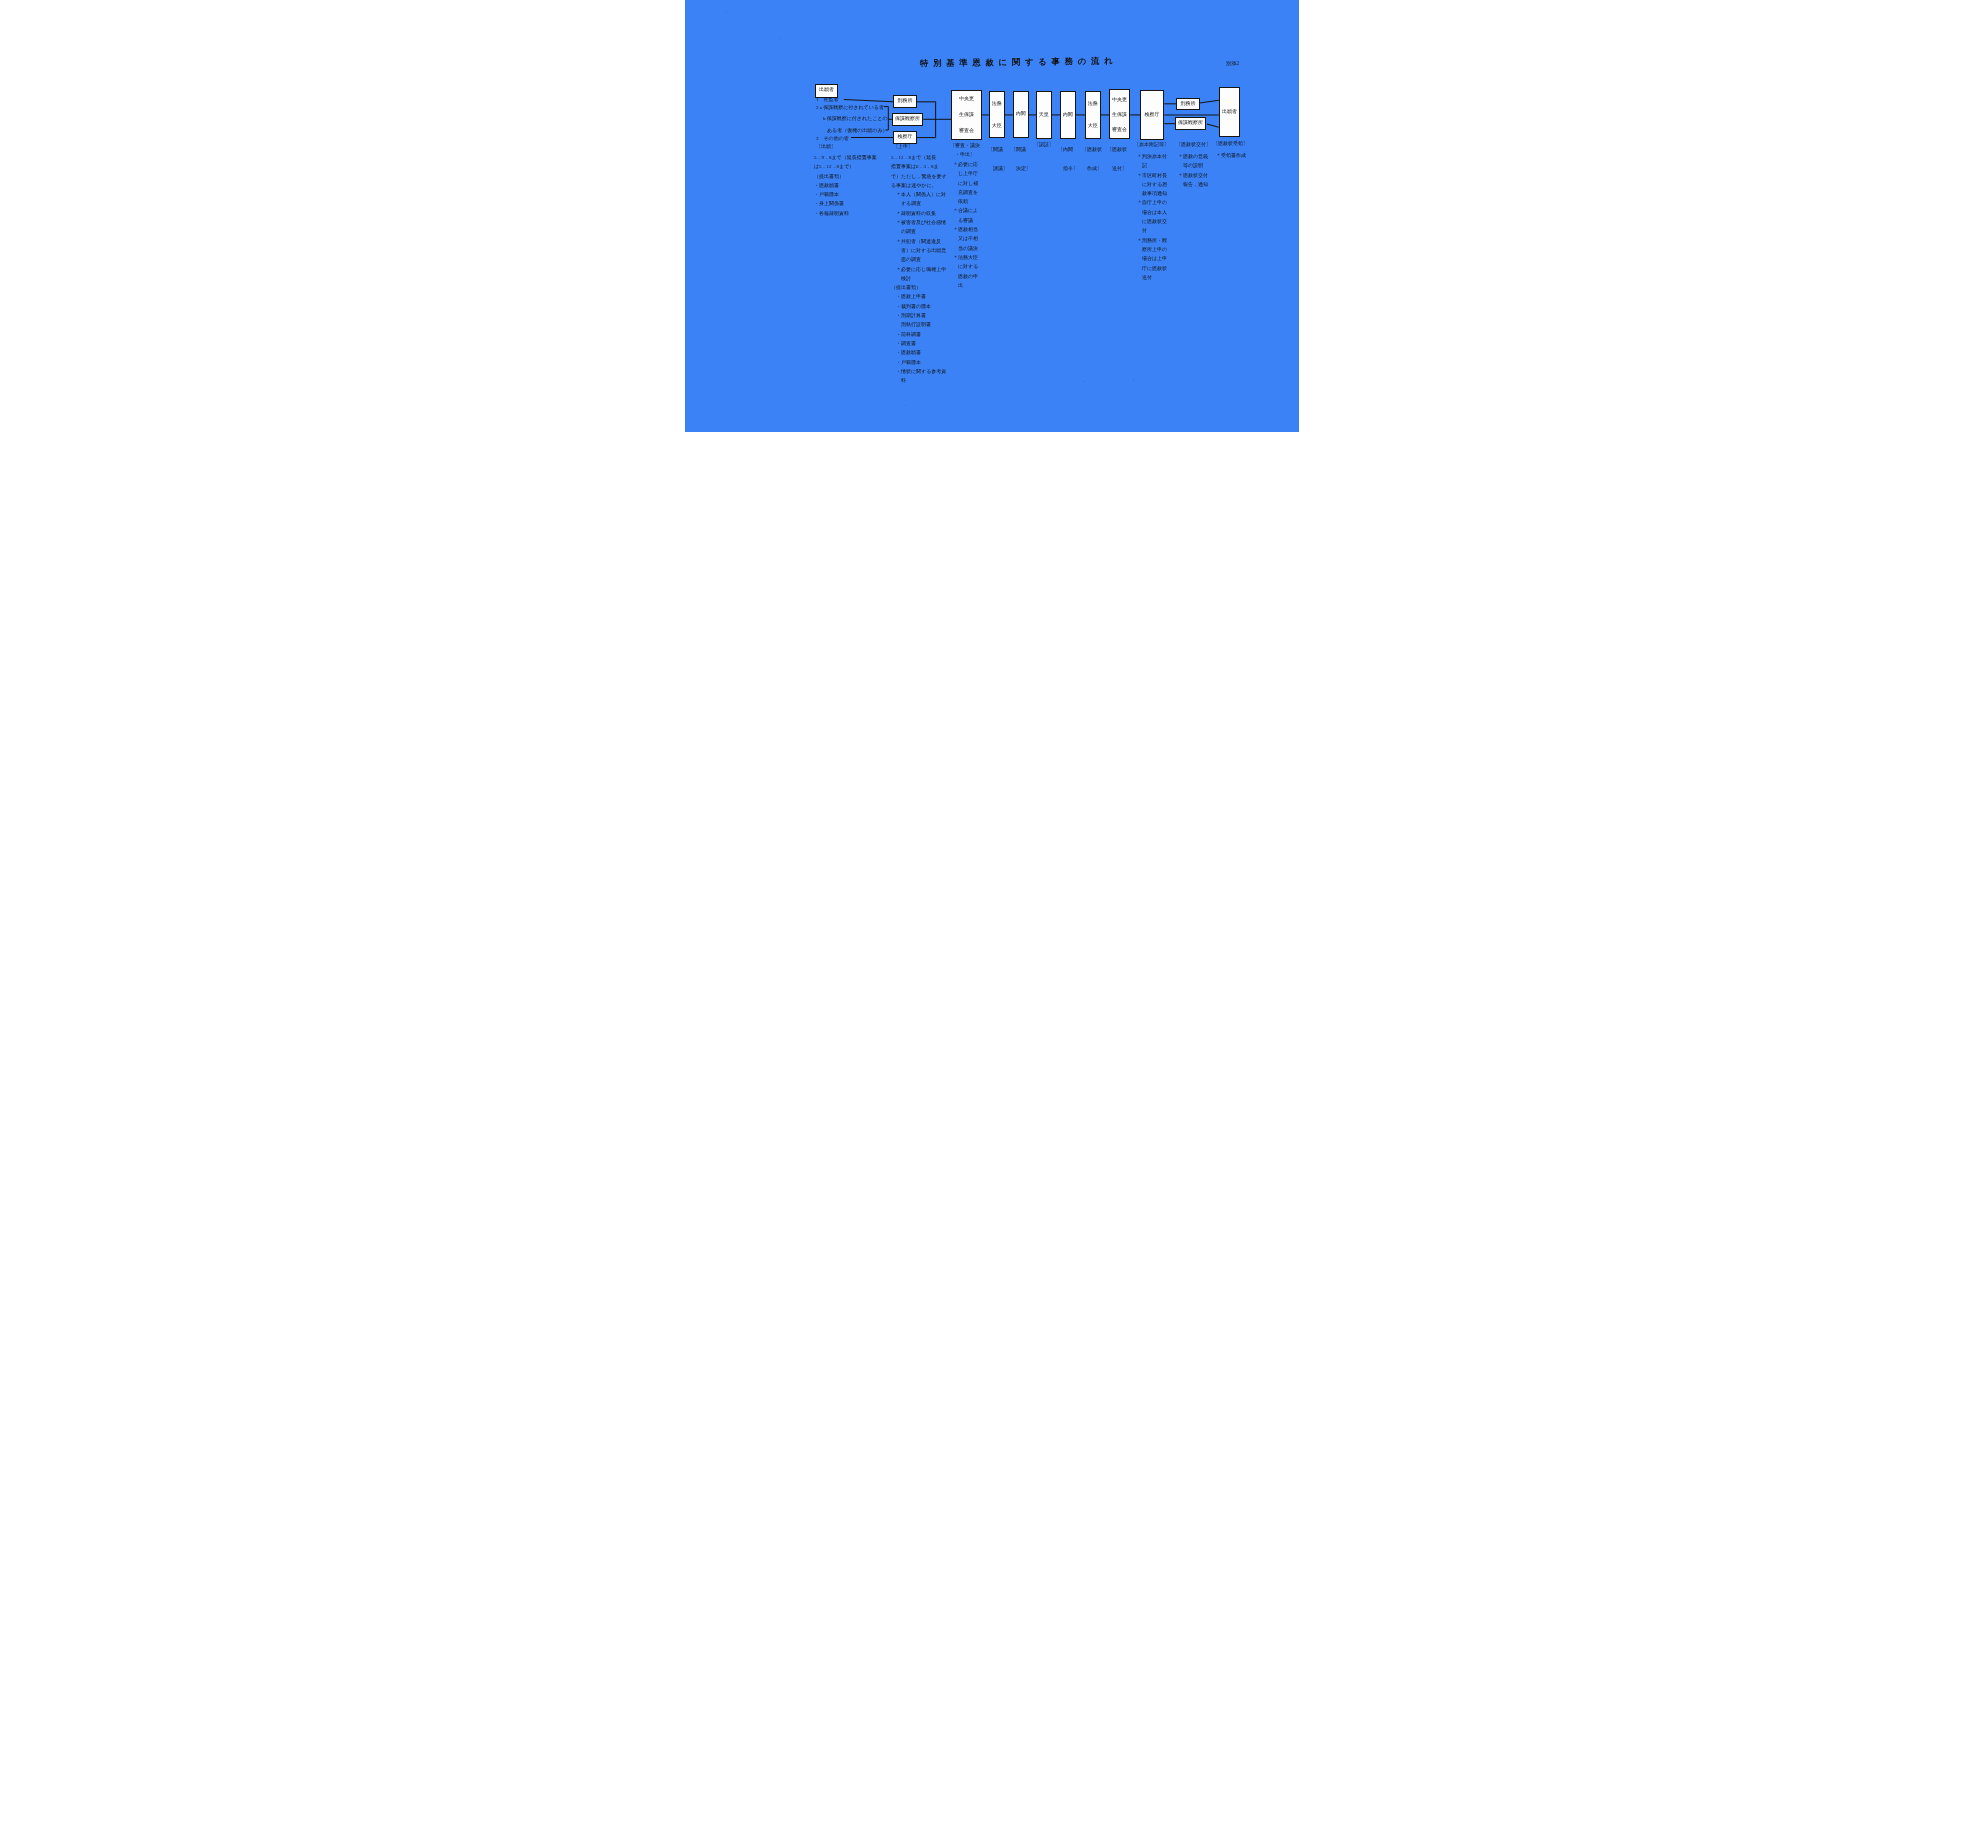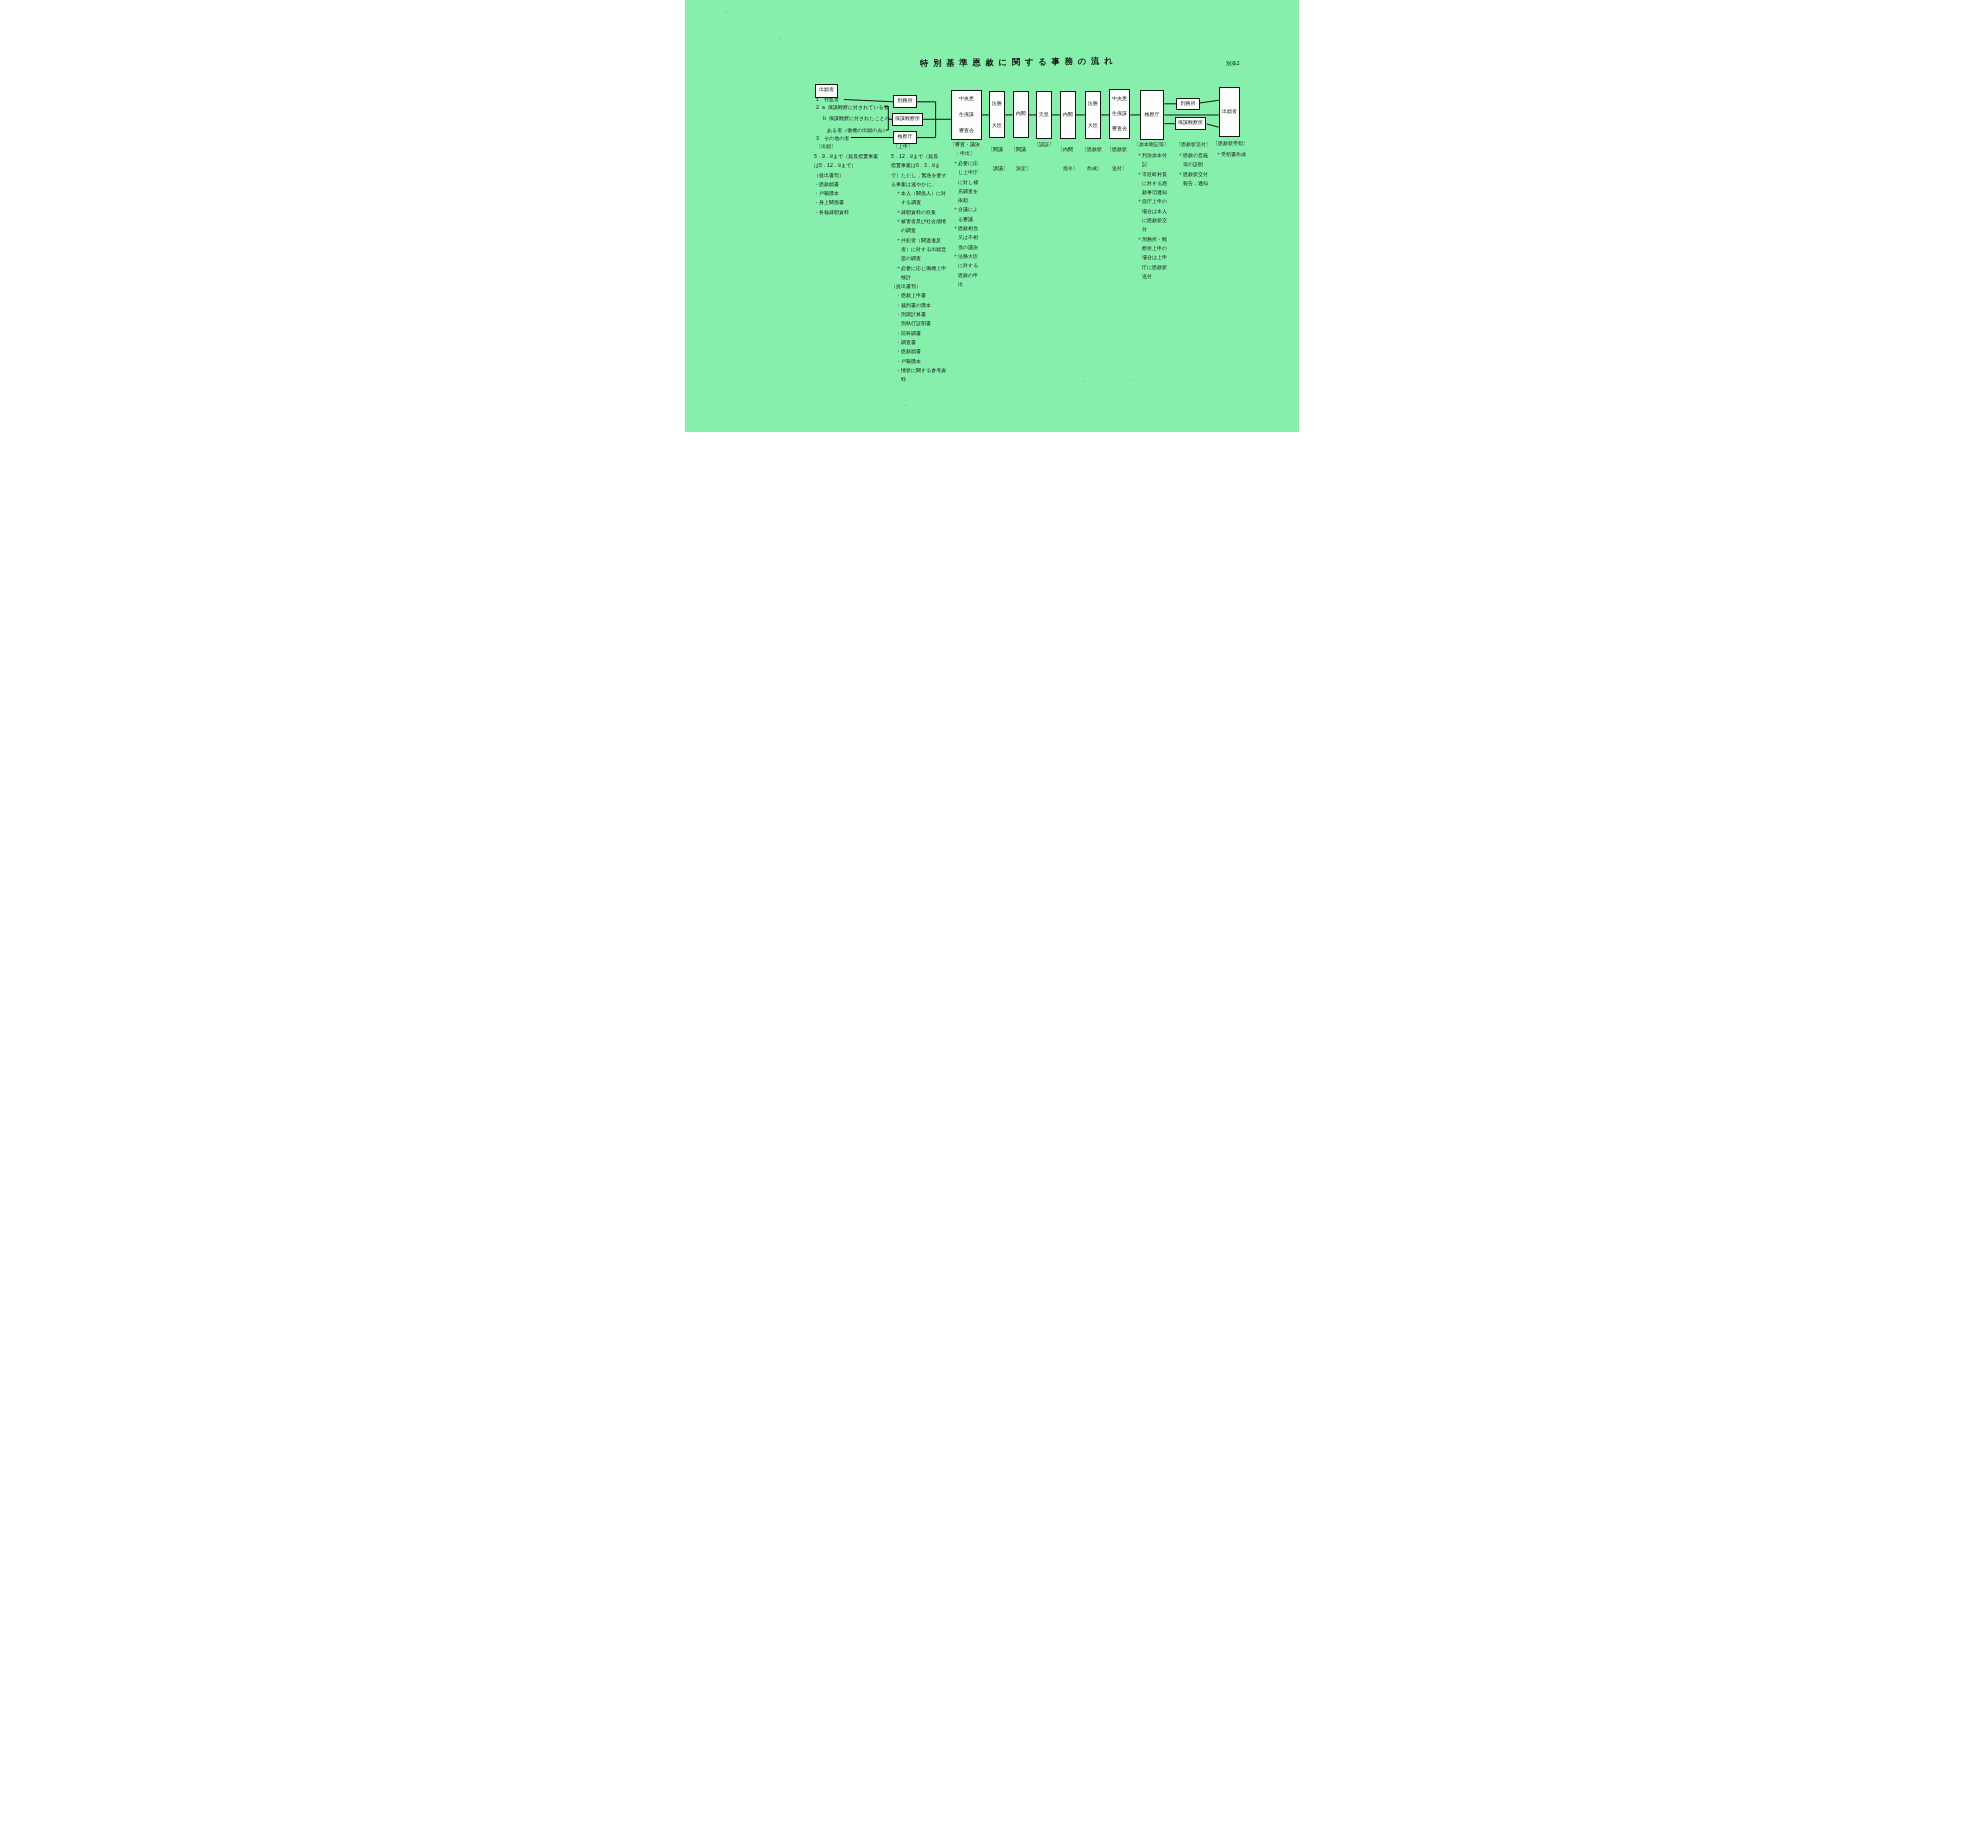--- a/index.html
+++ b/index.html
@@ -1,19 +1,19 @@
 <!DOCTYPE html>
 <html style="font-size:6.4px"><head>
 <meta charset="utf-8">
 <style>
   html,body{margin:0;padding:0;background:#ffffff;}
   .stage{
     position:relative;width:614px;height:432px;margin:0 auto;
-    background:#86efac;color:#121212;
-    font-family:Liberation Mono, monospace;
+    background:#3b82f6;color:#121212;
+    font-family:Liberation Serif, serif;
     overflow:hidden;
   }
   .wires{position:absolute;left:0;top:0;}
   .title{
     position:absolute;left:235px;top:58px;
     font-size:8.3px;font-weight:700;letter-spacing:4.8px;white-space:nowrap;
     transform:rotate(-0.75deg);transform-origin:left center;
   }
   .page-label{position:absolute;left:541px;top:60px;font-size:5.2px;white-space:nowrap;}
   .box{

